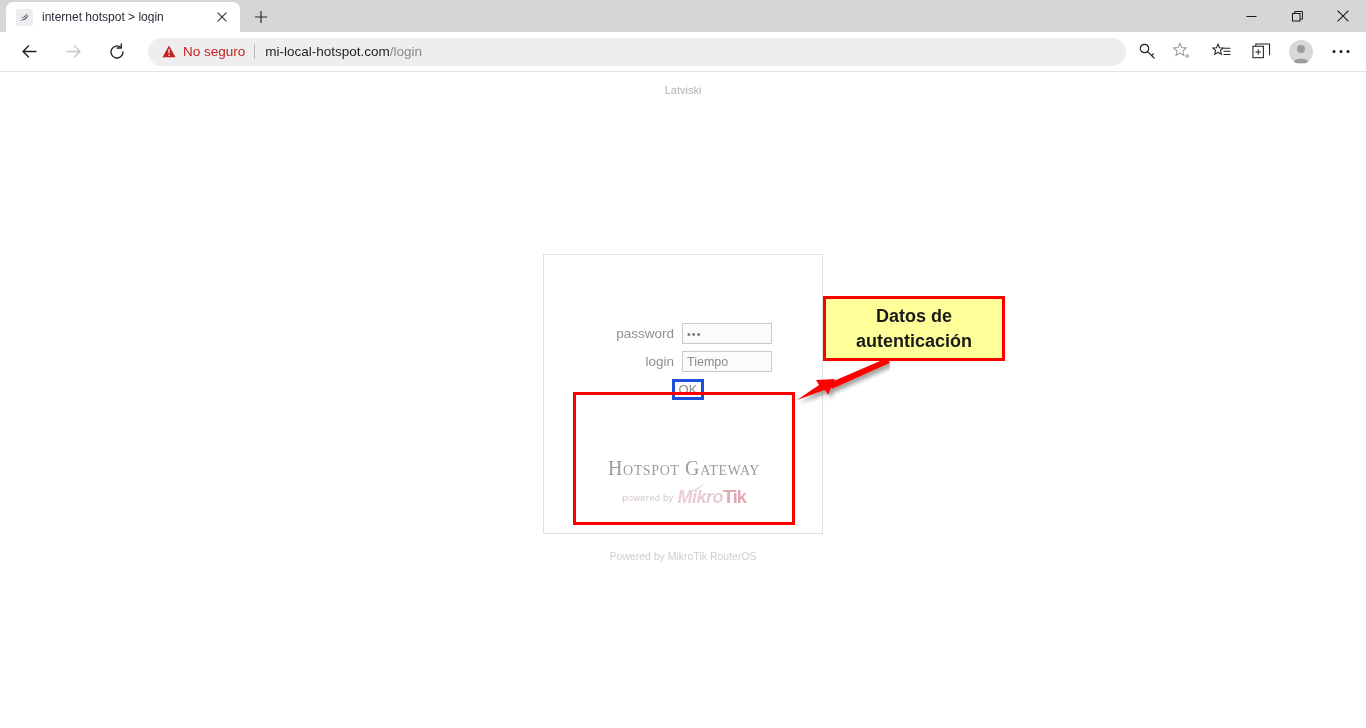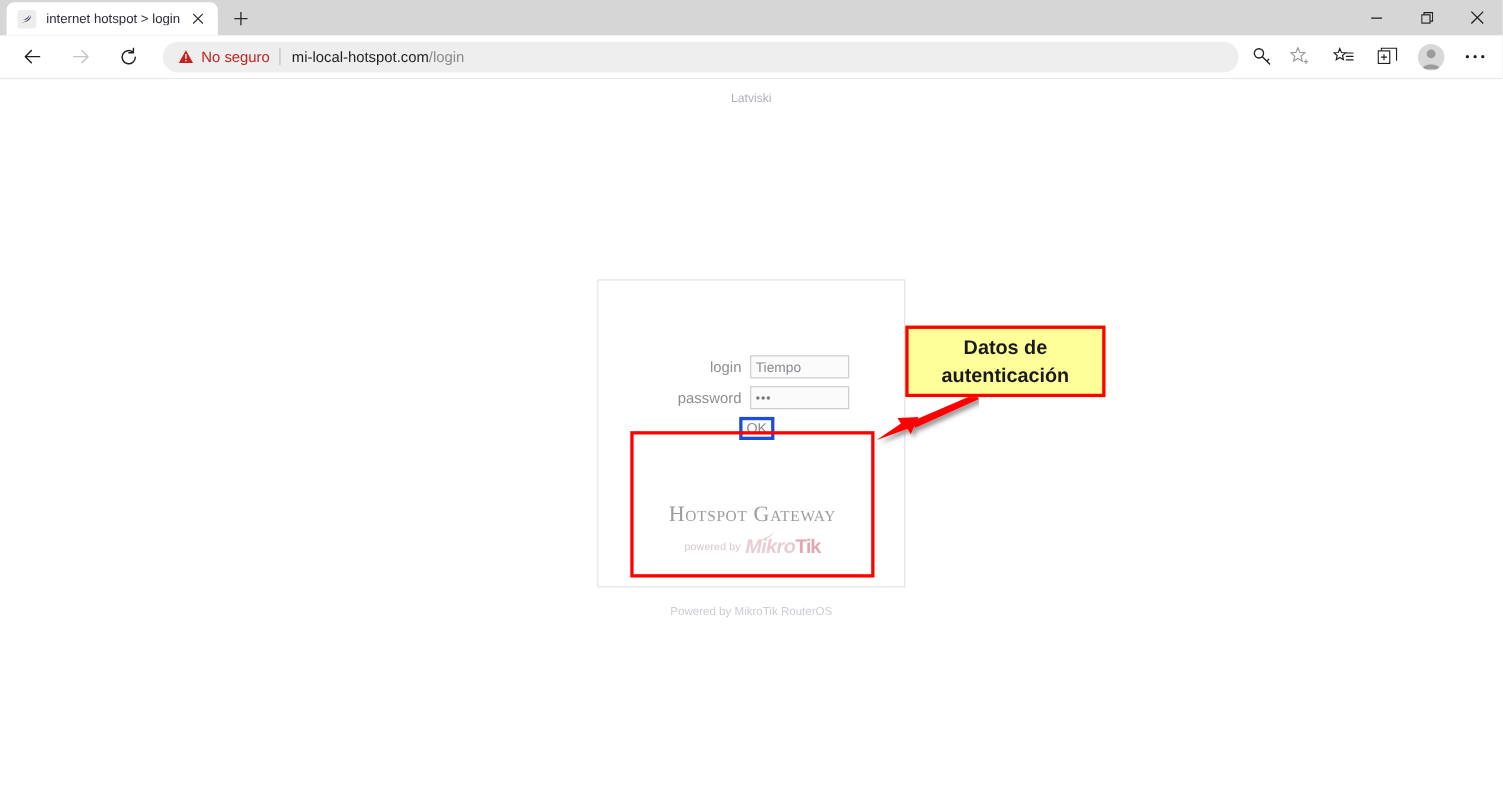--- a/index.html
+++ b/index.html
@@ -26,21 +26,21 @@
     align-items: flex-end;
     padding-left: 6px;
     background: #d6d6d6;
     position: relative;
   }
 
   .tab {
     display: flex;
     align-items: center;
     height: 30px;
-    width: 192px;
+    width: 234px;
     background: #ffffff;
     border-radius: 7px 7px 0 0;
     padding: 0 8px 0 10px;
     position: relative;
   }
 
   .tab-favicon {
     width: 17px;
     height: 17px;
     border-radius: 3px;
@@ -536,27 +536,27 @@
 <div class="page">
 
   <div class="lang-link">Latviski</div>
 
 
   <div class="login-panel">
 
     <div class="form-zone">
 
       <div class="form-row">
+        <span class="form-label">password</span>
+        <span class="pw-dots">•••</span>
+      </div>
+
+      <div class="form-row">
         <span class="form-label">login</span>
         <input class="form-input" type="text" value="Tiempo" style="">
-      </div>
-
-      <div class="form-row">
-        <span class="form-label">password</span>
-        <span class="pw-dots">•••</span>
       </div>
 
       <div class="ok-row">
         <button class="ok-btn">OK</button>
       </div>
     </div>
 
     <div class="brand-zone">
       <div class="brand-title">Hotspot Gateway</div>
       <div class="brand-powered">

